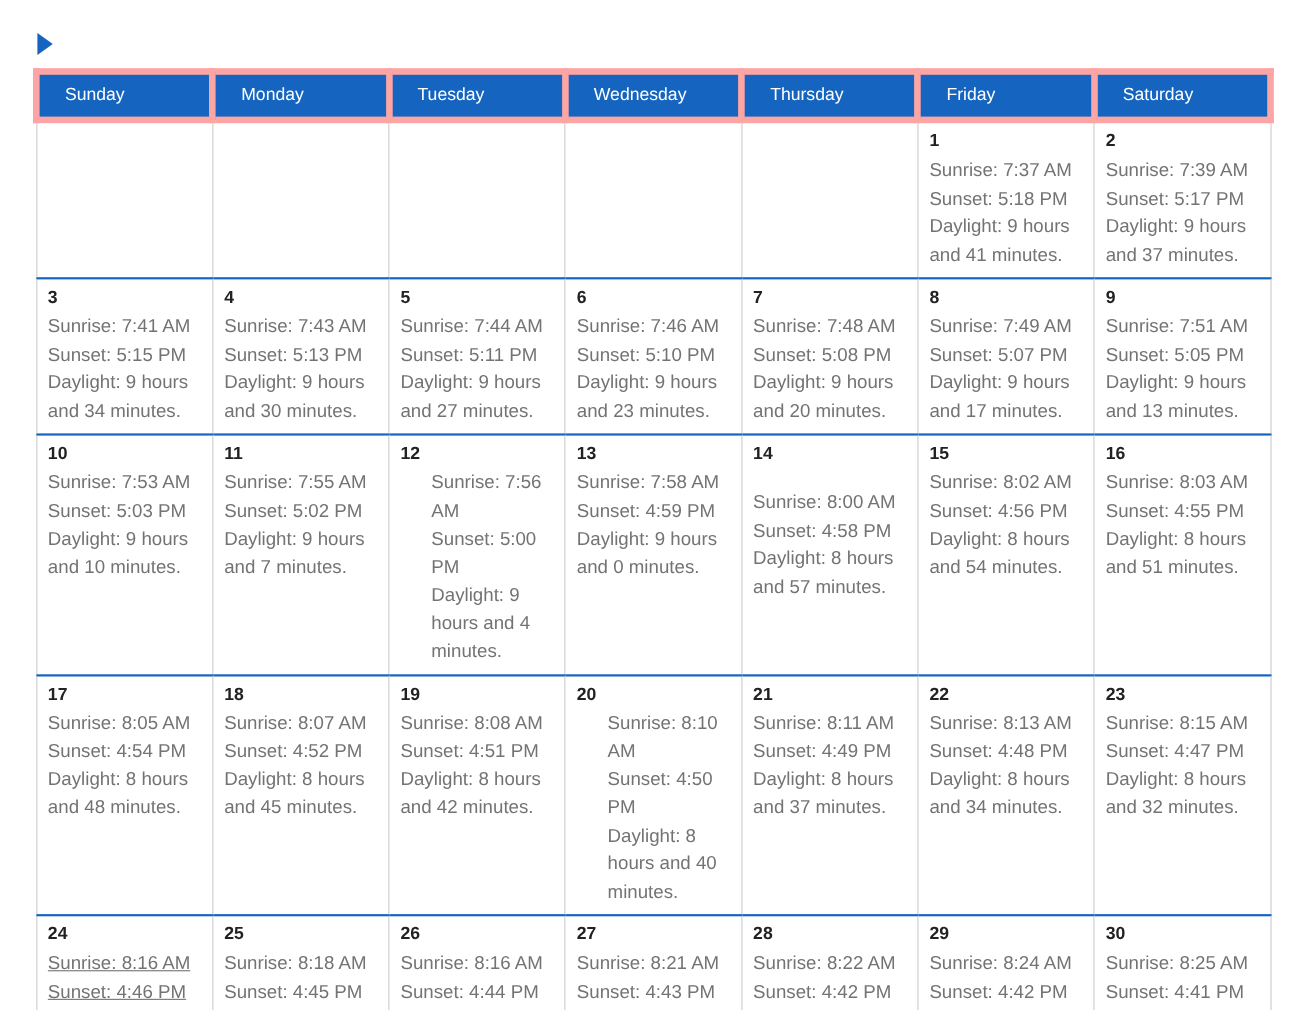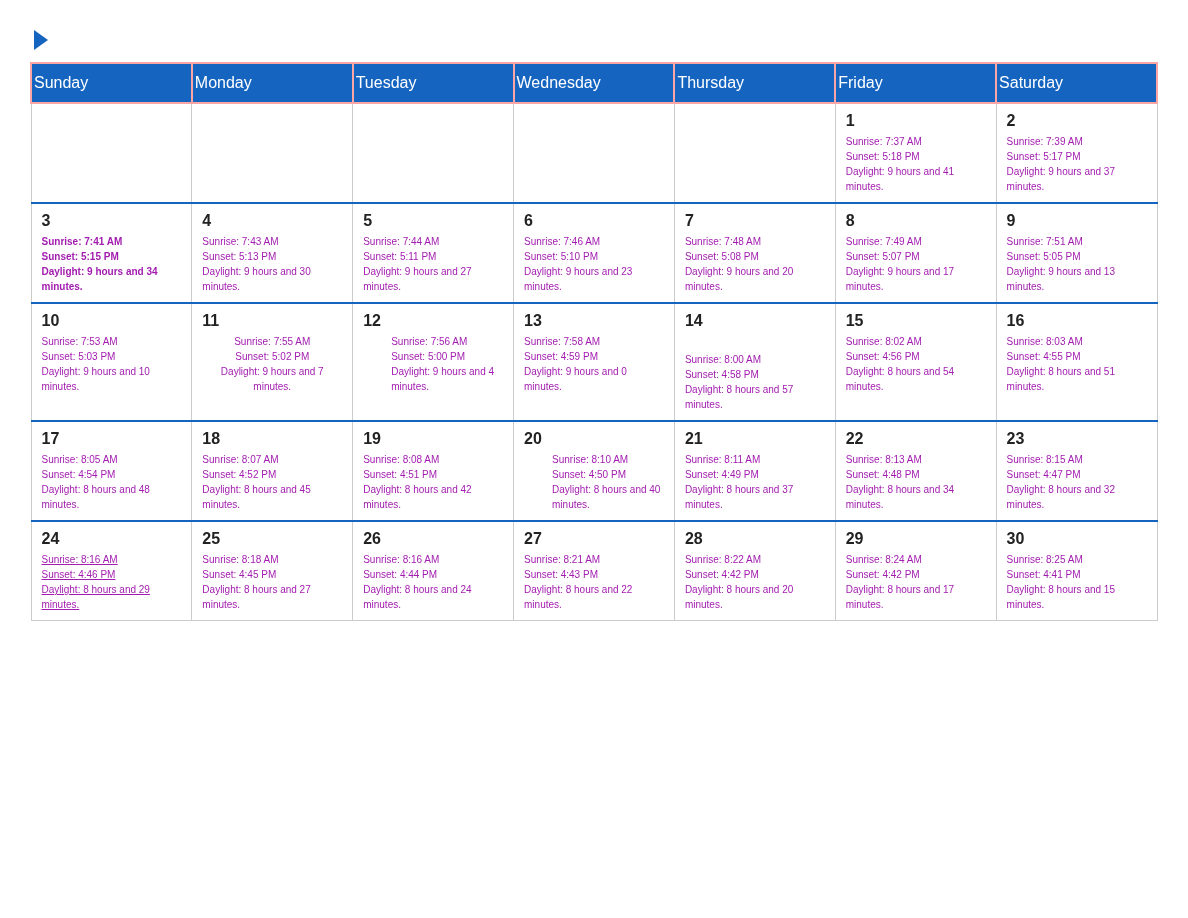--- a/index.html
+++ b/index.html
@@ -62,44 +62,44 @@
     .calendar-table {
       width: 100%;
       border-collapse: collapse;
       margin-top: 10px;
     }
     .calendar-table th {
       background-color: #1565C0;
       color: #fff;
       font-size: 16px;
       font-weight: 500;
-      padding: 10px 2px;
+      padding: 10px 23px;
       text-align: left;
-      border: 2px solid #fca5a5;
+      border: 6px solid #fca5a5;
     }
     .calendar-table td {
       vertical-align: top;
       padding: 8px 10px;
       border: 1px solid #ccc;
       width: 14.285%;
       min-height: 100px;
       font-size: 13px;
       color: #333;
       background: #fff;
     }
     .day-number {
       font-size: 16px;
       font-weight: bold;
       color: #222;
       display: block;
       margin-bottom: 4px;
     }
     .day-info {
-      font-size: 10px;
-      color: #a21caf;
+      font-size: 17px;
+      color: #737373;
       line-height: 1.5;
     }
     .calendar-table tr td {
       border-top: 2px solid #1565C0;
     }
     .calendar-table tbody tr:first-child td {
       border-top: 1px solid #ccc;
     }
     .empty-cell {
       background: #f9f9f9;
@@ -150,21 +150,21 @@
         <td style="border-top: 1px solid rgb(204, 204, 204);">
           <span class="day-number">2</span>
           <div class="day-info" style="white-space: pre-line;">Sunrise: 7:39 AM
 Sunset: 5:17 PM
 Daylight: 9 hours and 37 minutes.</div>
         </td>
       </tr>
       <tr>
         <td>
           <span class="day-number">3</span>
-          <div class="day-info" style="white-space: pre-line; font-weight: bold;">Sunrise: 7:41 AM
+          <div class="day-info" style="white-space: pre-line;">Sunrise: 7:41 AM
 Sunset: 5:15 PM
 Daylight: 9 hours and 34 minutes.</div>
         </td>
         <td>
           <span class="day-number">4</span>
           <div class="day-info" style="white-space: pre-line;">Sunrise: 7:43 AM
 Sunset: 5:13 PM
 Daylight: 9 hours and 30 minutes.</div>
         </td>
         <td>
@@ -200,21 +200,21 @@
       </tr>
       <tr>
         <td>
           <span class="day-number">10</span>
           <div class="day-info" style="white-space: pre-line;">Sunrise: 7:53 AM
 Sunset: 5:03 PM
 Daylight: 9 hours and 10 minutes.</div>
         </td>
         <td>
           <span class="day-number">11</span>
-          <div class="day-info" style="white-space: pre-line; text-align: center;">Sunrise: 7:55 AM
+          <div class="day-info" style="white-space: pre-line;">Sunrise: 7:55 AM
 Sunset: 5:02 PM
 Daylight: 9 hours and 7 minutes.</div>
         </td>
         <td>
           <span class="day-number">12</span>
           <div class="day-info" style="white-space: pre-line; margin-left: 28px;">Sunrise: 7:56 AM
 Sunset: 5:00 PM
 Daylight: 9 hours and 4 minutes.</div>
         </td>
         <td>

